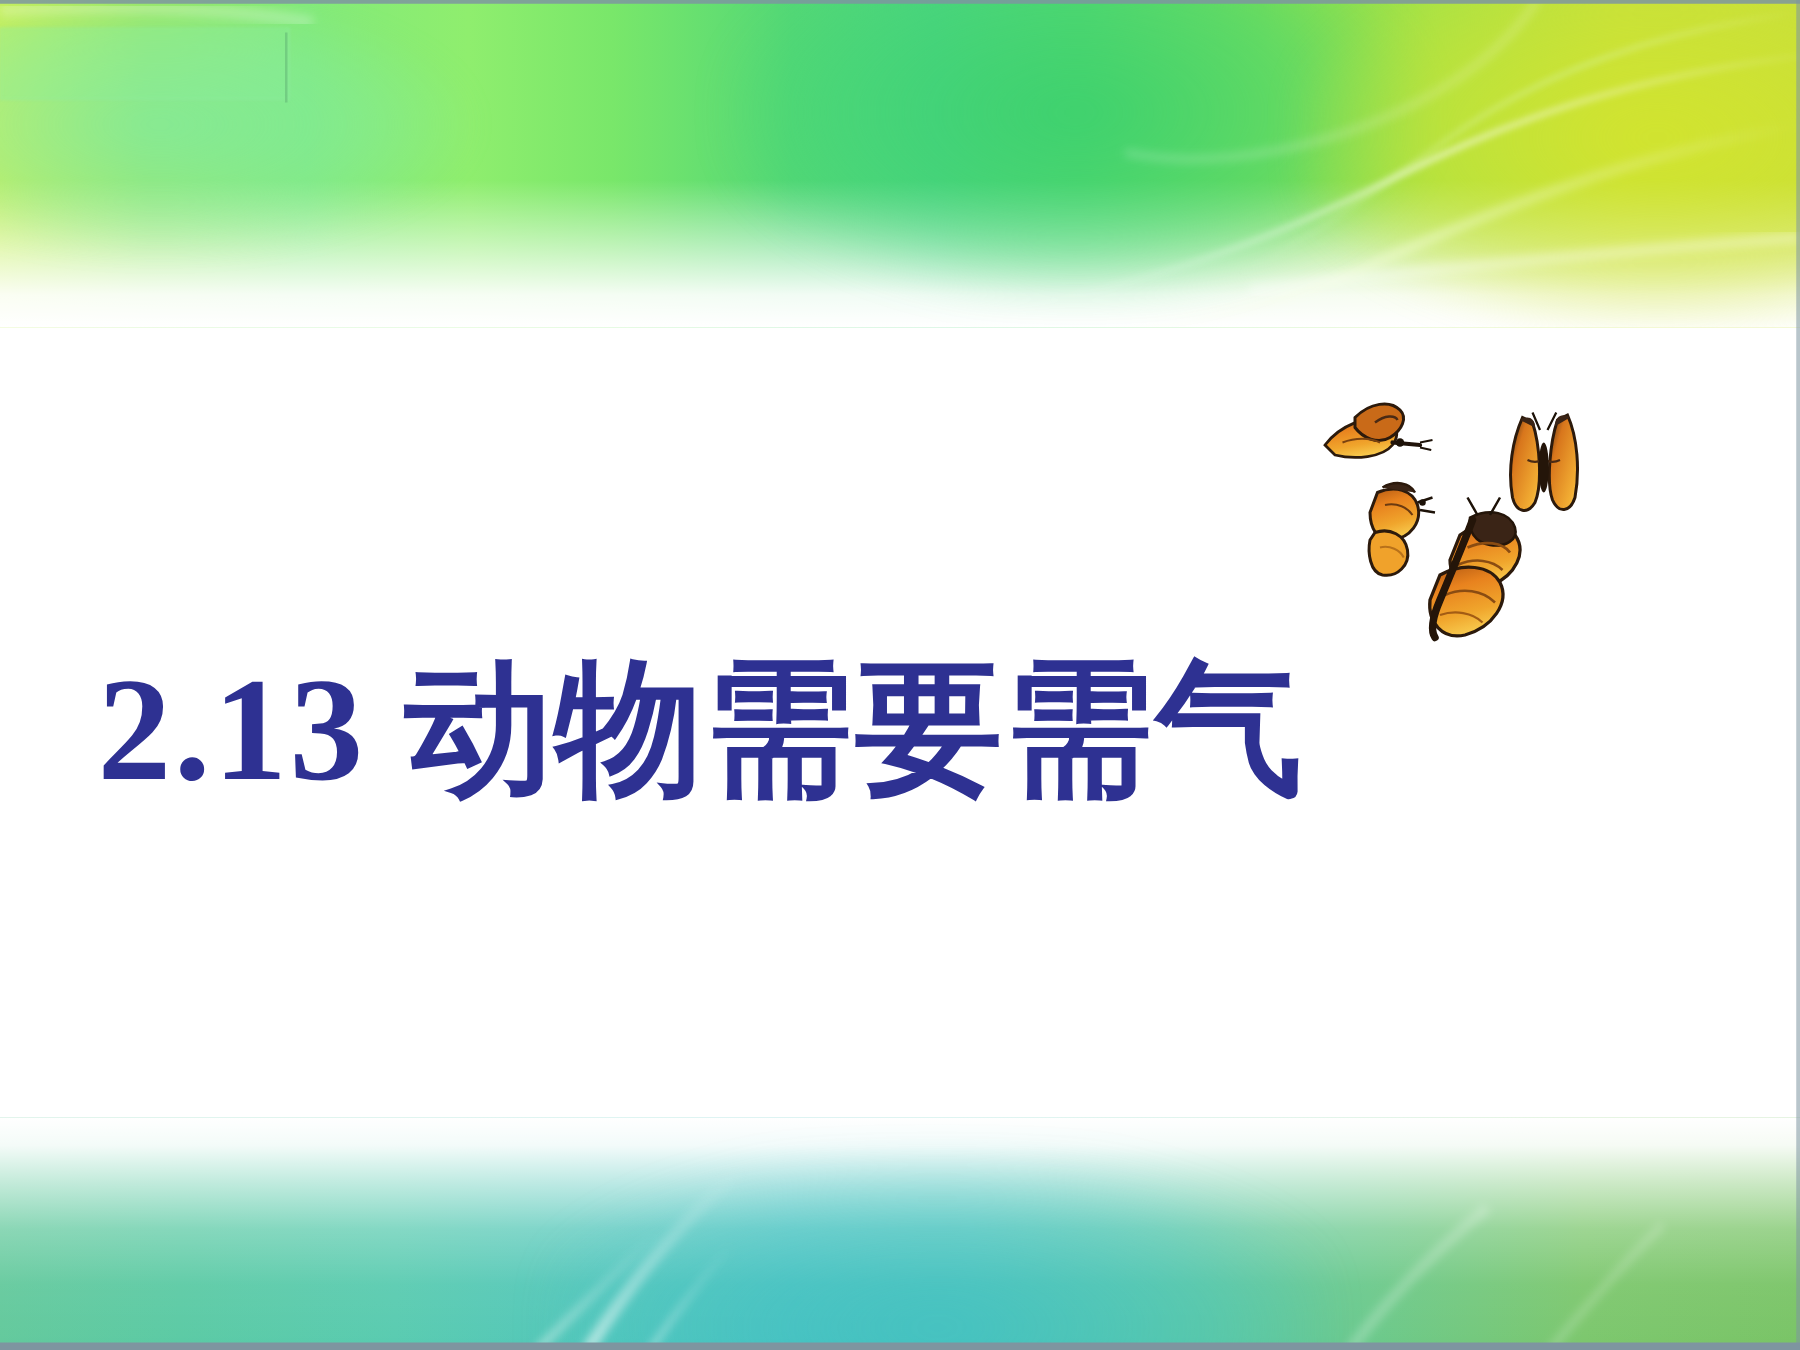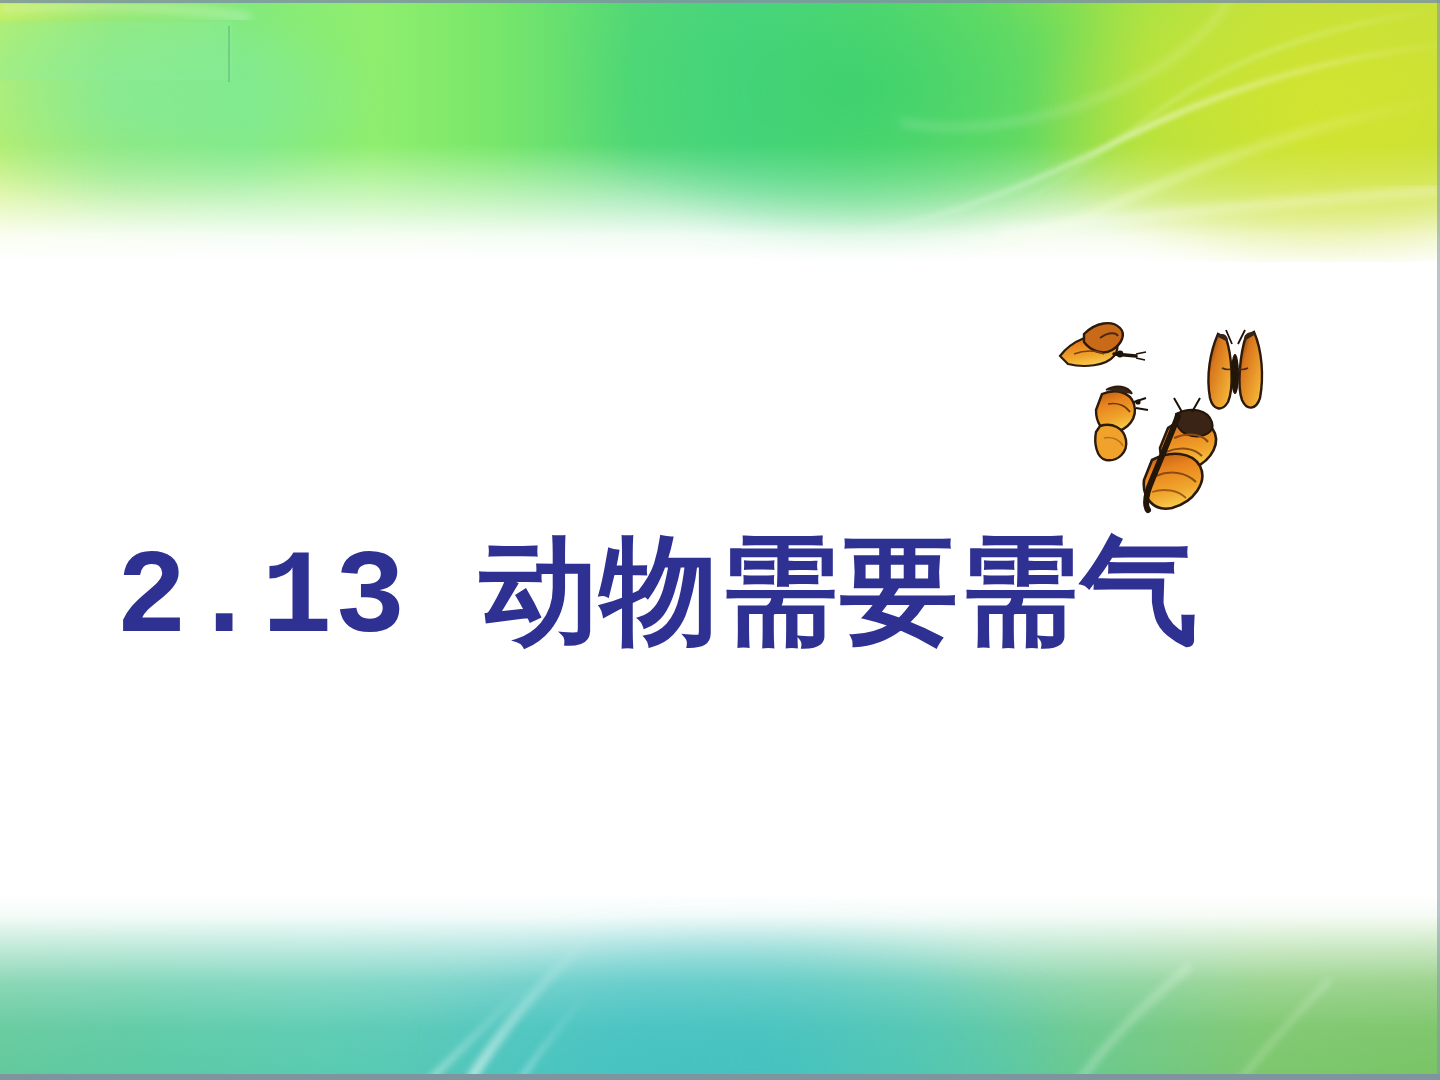--- a/index.html
+++ b/index.html
@@ -176,24 +176,24 @@
 
   
   .title-block {
     position: absolute;
     left: 0; top: 520px;
     width: 1440px;
     text-align: left;
   }
   .title-text {
     display: block;
-    margin: 16px;
-    padding: 0 0 0 100px;
+    margin: 0;
+    padding: 0 0 0 78px;
     color: #2e3192;
-    font-family: Liberation Mono, monospace;
+    font-family: Liberation Serif, serif;
     font-weight: bold;
     font-size: 118px;
     line-height: 1.08;
     letter-spacing: 2px;
     white-space: nowrap;
   }
 </style>
 </head>
 <body>
 

